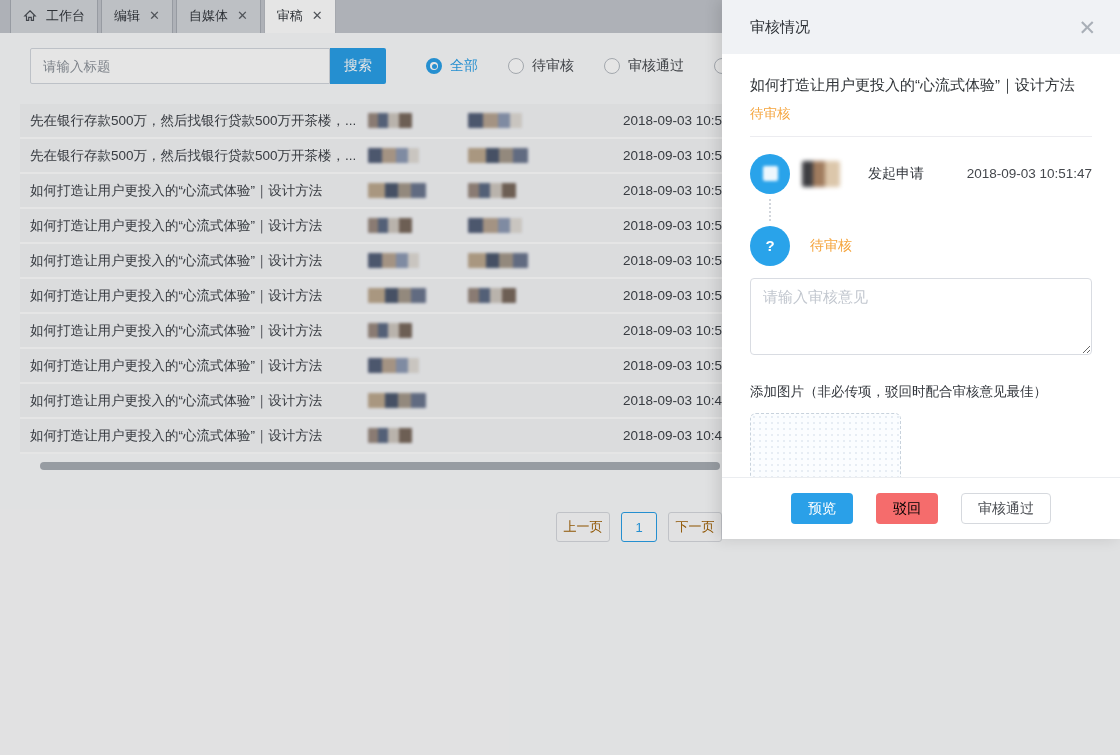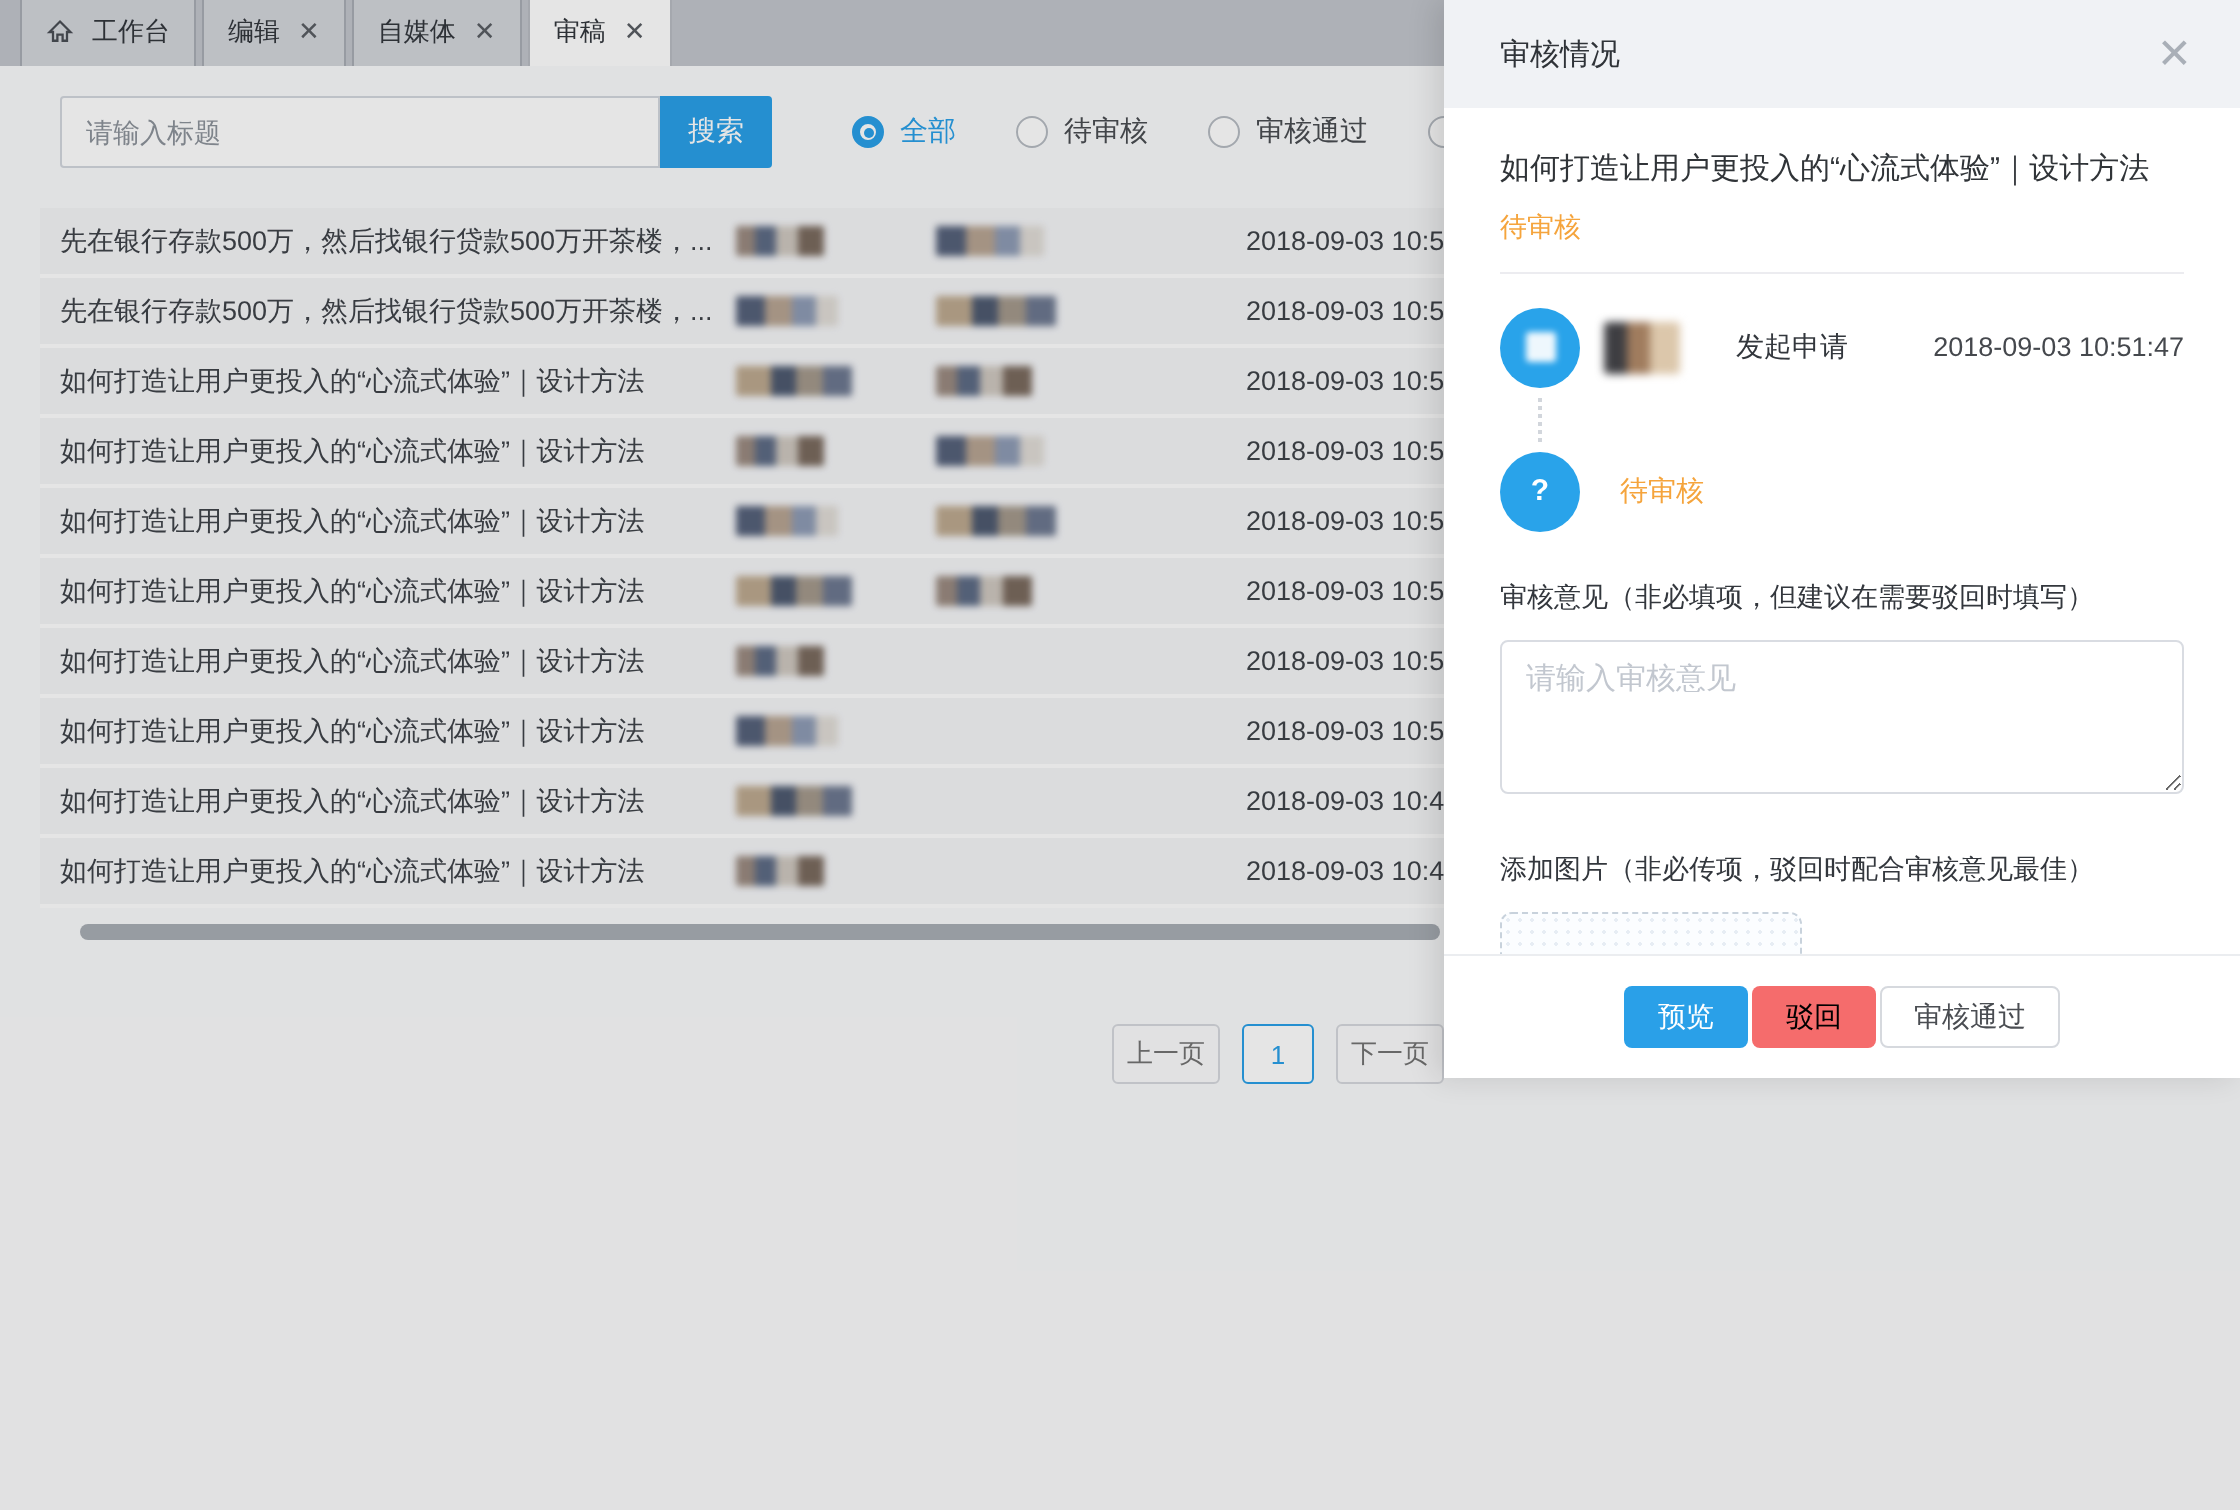--- a/index.html
+++ b/index.html
@@ -43,21 +43,21 @@
   .trow .c-time { color:#3f4349; }
 
   .redact { display:inline-block; height:15px; border-radius:1px; filter:blur(1.8px); vertical-align:middle; }
   .redact.pal0 { background:linear-gradient(90deg,#9a8a80 0 22%,#5d6b85 22% 46%,#cfc8c0 46% 70%,#7a6a5e 70%); }
   .redact.pal1 { background:linear-gradient(90deg,#55617a 0 28%,#b7a492 28% 55%,#8e9bb5 55% 78%,#e0dcd6 78%); }
   .redact.pal2 { background:linear-gradient(90deg,#bda98f 0 30%,#4e5a70 30% 52%,#a4998c 52% 75%,#6d7890 75%); }
 
   .hscroll { margin:8px 0 0 10px; width:680px; height:8px; border-radius:4px; background:#a9aeb5; cursor:pointer; }
 
   .pager { display:flex; justify-content:flex-end; align-items:center; width:692px; margin-top:42px; }
-  .pg-btn { min-width:54px; height:30px; border:1px solid #d6d9de; background:#fbfbfc; color:#737373;
+  .pg-btn { min-width:54px; height:30px; border:1px solid #d6d9de; background:#fbfbfc; color:#a16207;
             font-size:13px; border-radius:3px; margin-left:11px; cursor:pointer; }
   .pg-btn.current { min-width:36px; border-color:#2aa0e8; color:#2aa0e8; background:#fff; }
 
   
   .mask { position:absolute; inset:0; background:rgba(0,0,0,0.10); z-index:5; }
 
   
   .drawer { position:absolute; top:0; right:0; width:398px; height:539px; background:#fff; z-index:10;
             box-shadow:-4px 0 14px rgba(0,0,0,0.12); display:flex; flex-direction:column; }
   .drawer-header { height:54px; flex:none; background:#f0f2f5; display:flex; align-items:center;
@@ -88,21 +88,21 @@
                   font-family:"Liberation Sans","DejaVu Sans",sans-serif; }
   .opinion-area::placeholder { color:#c2c7cf; }
 
   .upload-box { margin-top:12px; width:151px; height:148px; border:1px dashed #c8d2dc; border-radius:6px;
                 background-color:#fbfdff;
                 background-image:radial-gradient(#e7edf4 1px, transparent 1px); background-size:6px 6px;
                 display:flex; align-items:center; justify-content:center; cursor:pointer; }
   .upload-plus { font-size:36px; font-weight:200; color:#8a929c; line-height:1; }
 
   .drawer-footer { flex:none; height:62px; border-top:1px solid #ebedf0; display:flex; align-items:center;
-                   justify-content:center; gap:2px; }
+                   justify-content:center; gap:23px; }
   .btn { height:31px; padding:0 17px; border-radius:4px; font-size:14px; border:none; cursor:pointer; }
   .btn-preview { background:#2aa0e8; color:#fff; }
   .btn-reject { background:#f56c6c; color:#000000; }
   .btn-approve { background:#fff; border:1px solid #d6d9de; color:#4a4d52; padding:0 16px; }
 </style>
 </head>
 <body>
 
 <div class="main">
   <div class="tabbar" id="tabbar">
@@ -269,21 +269,20 @@
       </div>
       <div class="tl-connector"></div>
       <div class="tl-row">
         <div class="tl-circle">
           <span class="tl-q">?</span>
         </div>
         <span class="tl-status">待审核</span>
       </div>
     </div>
 
-    <div class="field-label">审核意见（非必填项，但建议在需要驳回时填写）</div>
     <textarea class="opinion-area" placeholder="请输入审核意见" style=""></textarea>
 
     <div class="field-label">添加图片（非必传项，驳回时配合审核意见最佳）</div>
     <div class="upload-box">
       <span class="upload-plus">+</span>
     </div>
   </div>
 
   <div class="drawer-footer">
     <button class="btn btn-preview">预览</button>

